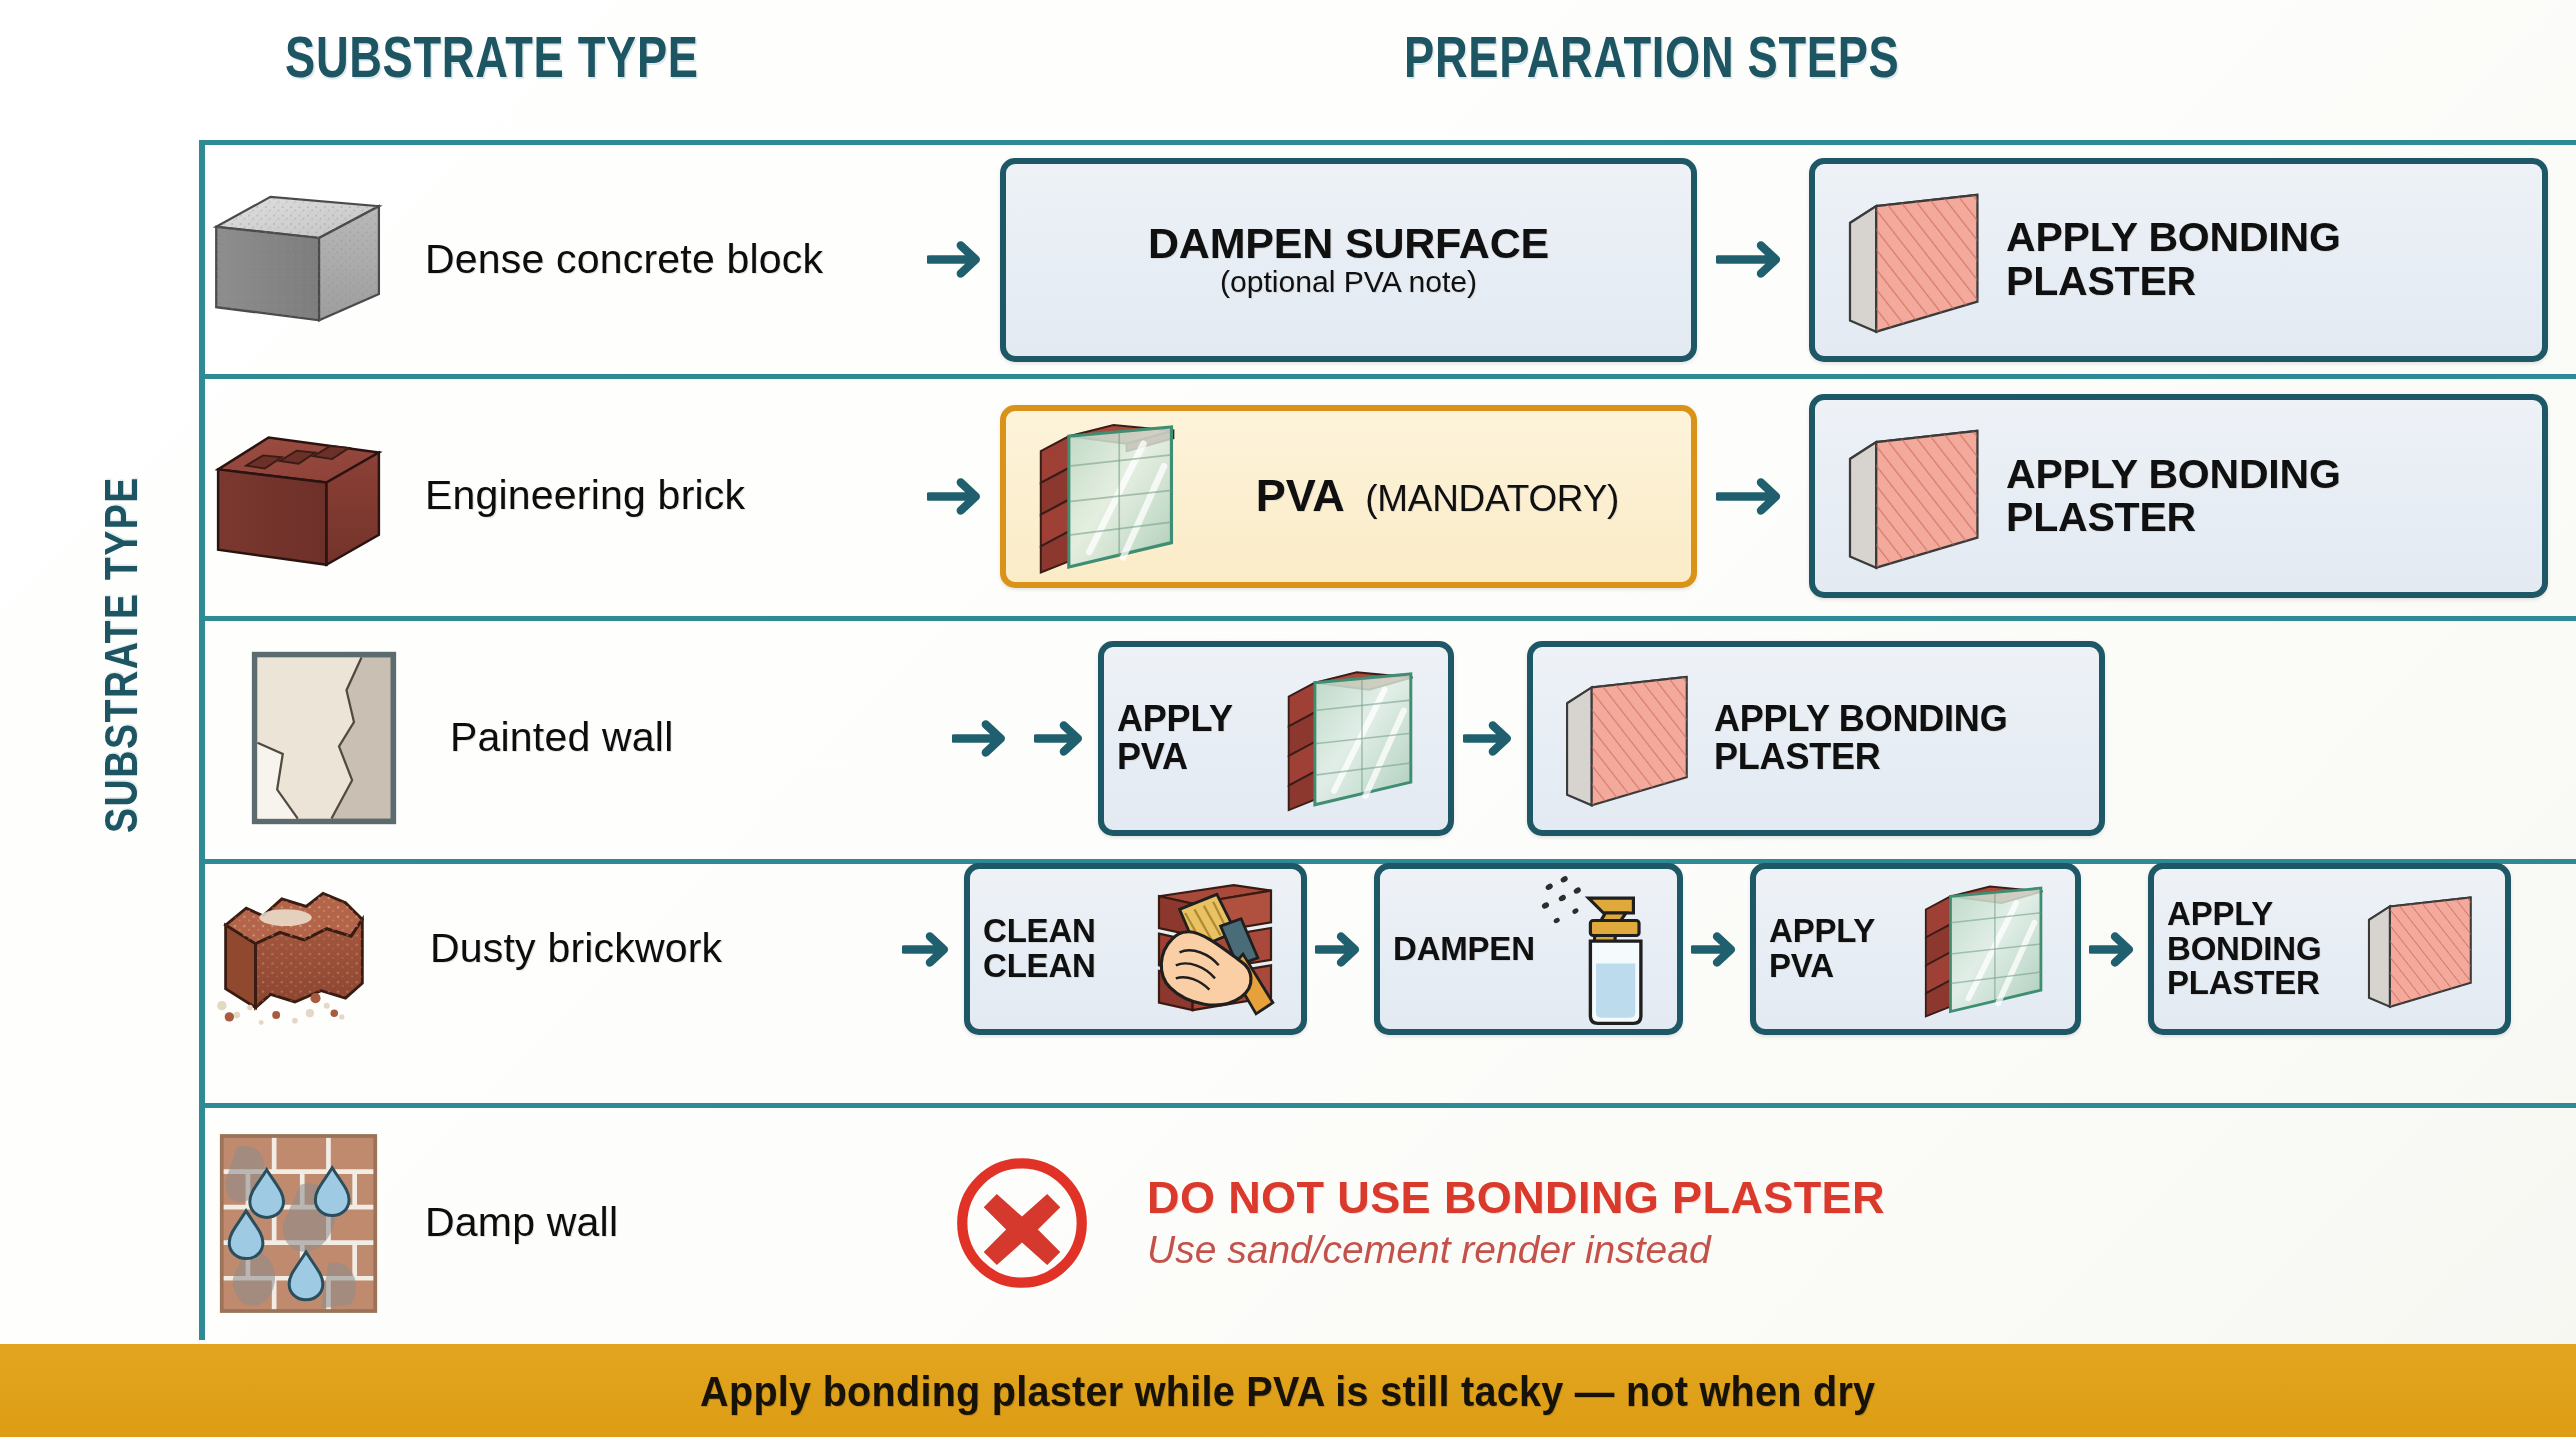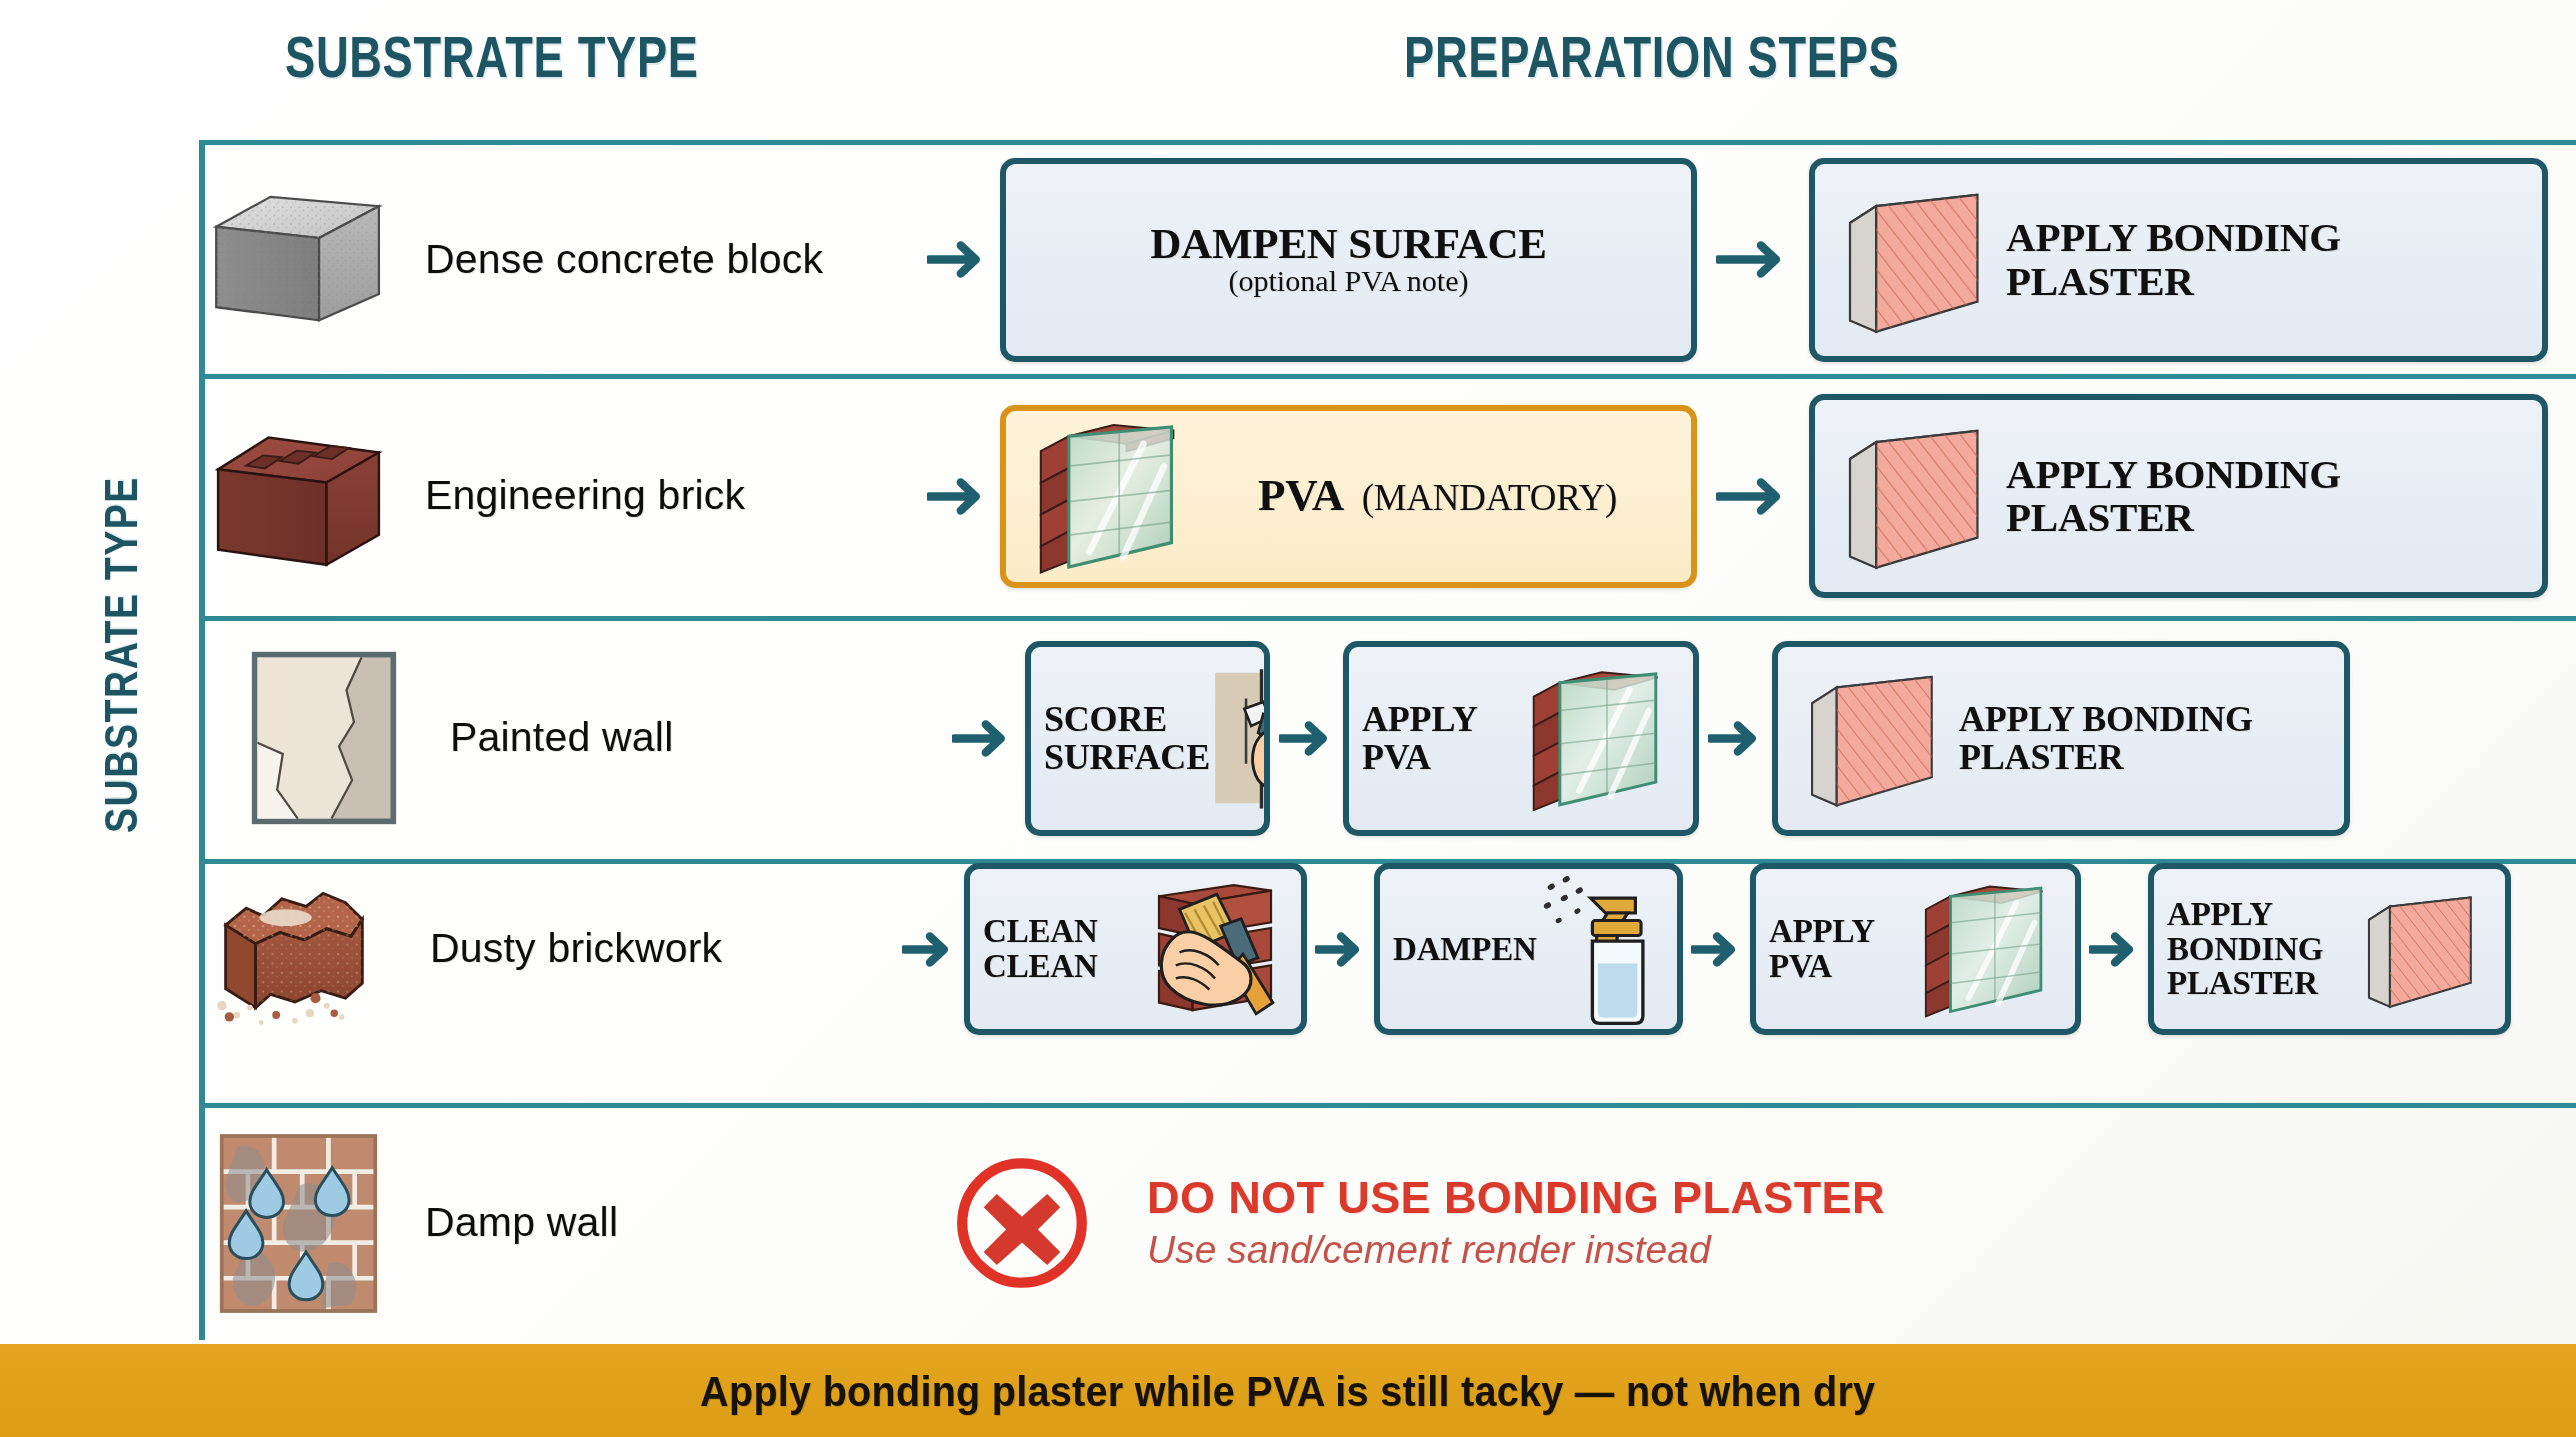--- a/index.html
+++ b/index.html
@@ -63,21 +63,20 @@
   .box{
     flex:none;
     box-sizing:border-box;
     border:6.6px solid #1e5866;
     border-radius:15px;
     background:linear-gradient(180deg,#eef2f7 0%,#e7edf4 55%,#e3eaf2 100%);
     display:flex;align-items:center;
     box-shadow:0 1.9px 3.7px rgba(0,0,0,.10);
     padding:0 13px;
     overflow:hidden;
-    font-family:Liberation Serif, serif;
   }
   .box.pva{
     border-color:#d99318;
     background:linear-gradient(180deg,#fdf3da 0%,#fbecc8 100%);
   }
   .btext{
     font-weight:bold;color:#101010;
     line-height:1.06;letter-spacing:-0.2px;
     text-shadow:0.9px 0.9px 0 rgba(190,190,190,.45);
   }
@@ -300,36 +299,20 @@
       </div>
       <div class="sublabel">Painted wall</div>
     </div>
 
     <div class="arrow" style="width:84px;">
       <svg width="62" height="43" viewBox="0 0 66 46">
           <path d="M2 23h44M36 8l16 15-16 15" fill="none" stroke="#20606e" stroke-width="9" stroke-linecap="round" stroke-linejoin="round"></path>
         </svg>
     </div>
 
-    <div class="box" style="width:245px;height:195px;">
-      <div class="btext" style="font-size:36px;">SCORE SURFACE</div>
-      <div class="bicon" style="width:103px;">
-        <svg width="112" height="168" viewBox="0 0 120 180">
-          <rect x="6" y="14" width="52" height="152" fill="#d8cbb6"></rect>
-          <line x1="60" y1="10" x2="60" y2="172" stroke="#2a2a2a" stroke-width="4"></line>
-          <line x1="42" y1="44" x2="42" y2="120" stroke="#3a3a3a" stroke-width="3"></line>
-          <polygon points="40,56 62,48 70,66 48,76" fill="#f2f2f2" stroke="#1f1f1f" stroke-width="3"></polygon>
-          <path d="M62 62 L90 76 L80 98 L56 84 Z" fill="#3f6b72" stroke="#1f1f1f" stroke-width="3"></path>
-          <path d="M74 78 C96 70 118 80 116 104 C114 132 92 152 70 148 C54 145 48 126 50 108 C52 92 62 82 74 78 Z" fill="#fbcfa6" stroke="#1f1f1f" stroke-width="3.4"></path>
-          <path d="M78 92 C92 88 104 94 106 104" fill="none" stroke="#1f1f1f" stroke-width="2.6"></path>
-          <path d="M74 108 C88 104 100 110 102 120" fill="none" stroke="#1f1f1f" stroke-width="2.6"></path>
-          <path d="M70 124 C84 120 94 126 96 134" fill="none" stroke="#1f1f1f" stroke-width="2.6"></path>
-        </svg>
-      </div>
-    </div>
 
     <div class="arrow" style="width:73px;">
       <svg width="56" height="41" viewBox="0 0 60 44">
           <path d="M2 22h38M32 8l15 14-15 14" fill="none" stroke="#20606e" stroke-width="9" stroke-linecap="round" stroke-linejoin="round"></path>
         </svg>
     </div>
 
     <div class="box" style="width:356px;height:195px;">
       <div class="btext" style="font-size:36px;">APPLY PVA</div>
       <div class="bicon" style="width:168px;">

